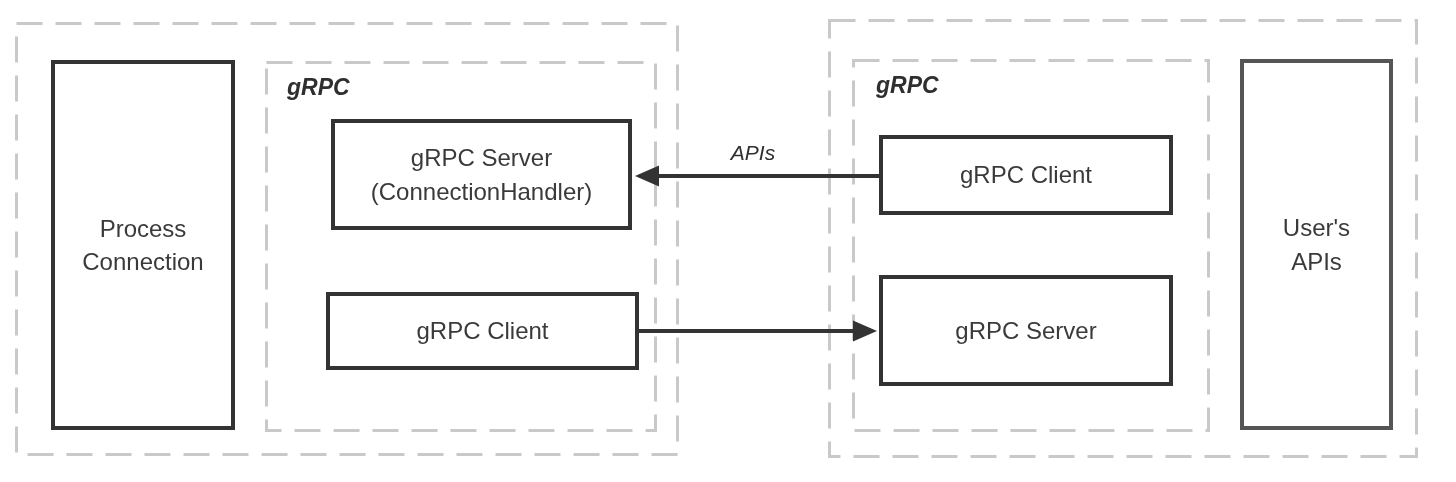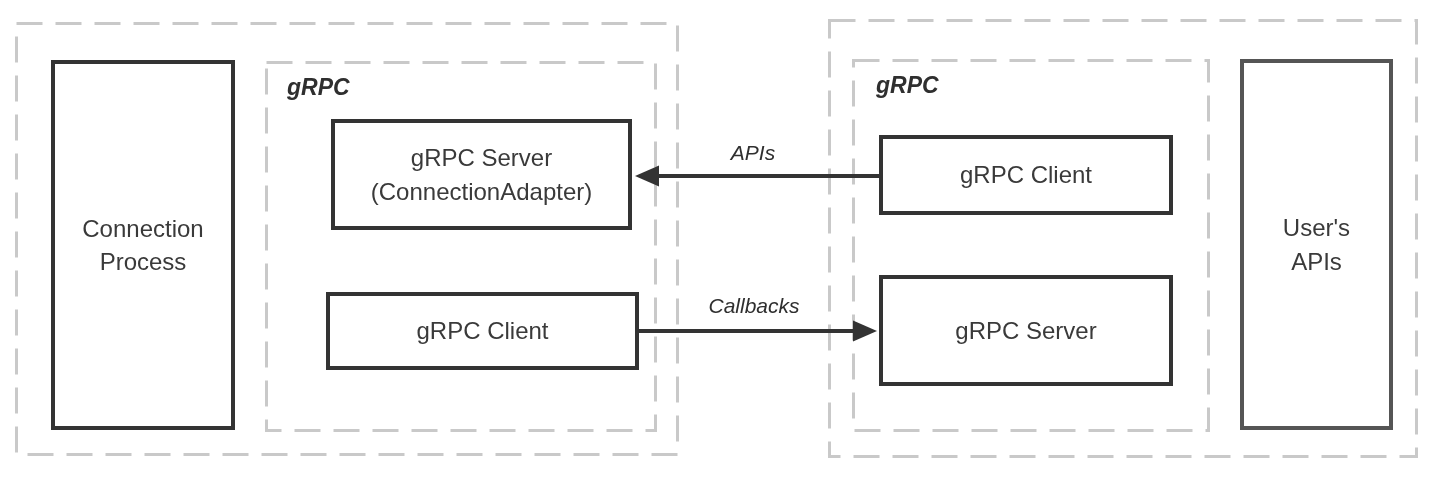--- a/index.html
+++ b/index.html
@@ -61,38 +61,37 @@
       <polygon points="635,176 659,165.5 659,186.5" fill="#333333"></polygon>
     </g>
 
     <g>
       <line x1="639" y1="331" x2="857" y2="331" stroke="#333333" stroke-width="4"></line>
       <polygon points="877,331 853,320.5 853,341.5" fill="#333333"></polygon>
     </g>
   </svg>
 
   <div class="node" style="left:51px;top:60px;width:184px;height:370px;">
+    <div>Process</div>
     <div>Connection</div>
-    <div>Process</div>
   </div>
 
   <div class="group-label" style="left:287px;top:74px;">gRPC</div>
 
   <div class="node" style="left:331px;top:119px;width:301px;height:111px;">
     <div>gRPC Server</div>
-    <div>(ConnectionAdapter)</div>
+    <div>(ConnectionHandler)</div>
   </div>
 
   <div class="node" style="left:326px;top:292px;width:313px;height:78px;">
     <div>gRPC Client</div>
   </div>
 
   <div class="arrow-label" style="left:698px;top:141px;width:110px;">APIs</div>
 
-  <div class="arrow-label" style="left:693px;top:294px;width:122px;">Callbacks</div>
 
   <div class="group-label" style="left:876px;top:72px;">gRPC</div>
 
   <div class="node" style="left:879px;top:135px;width:294px;height:80px;">
     <div>gRPC Client</div>
   </div>
 
   <div class="node" style="left:879px;top:275px;width:294px;height:111px;">
     <div>gRPC Server</div>
   </div>

